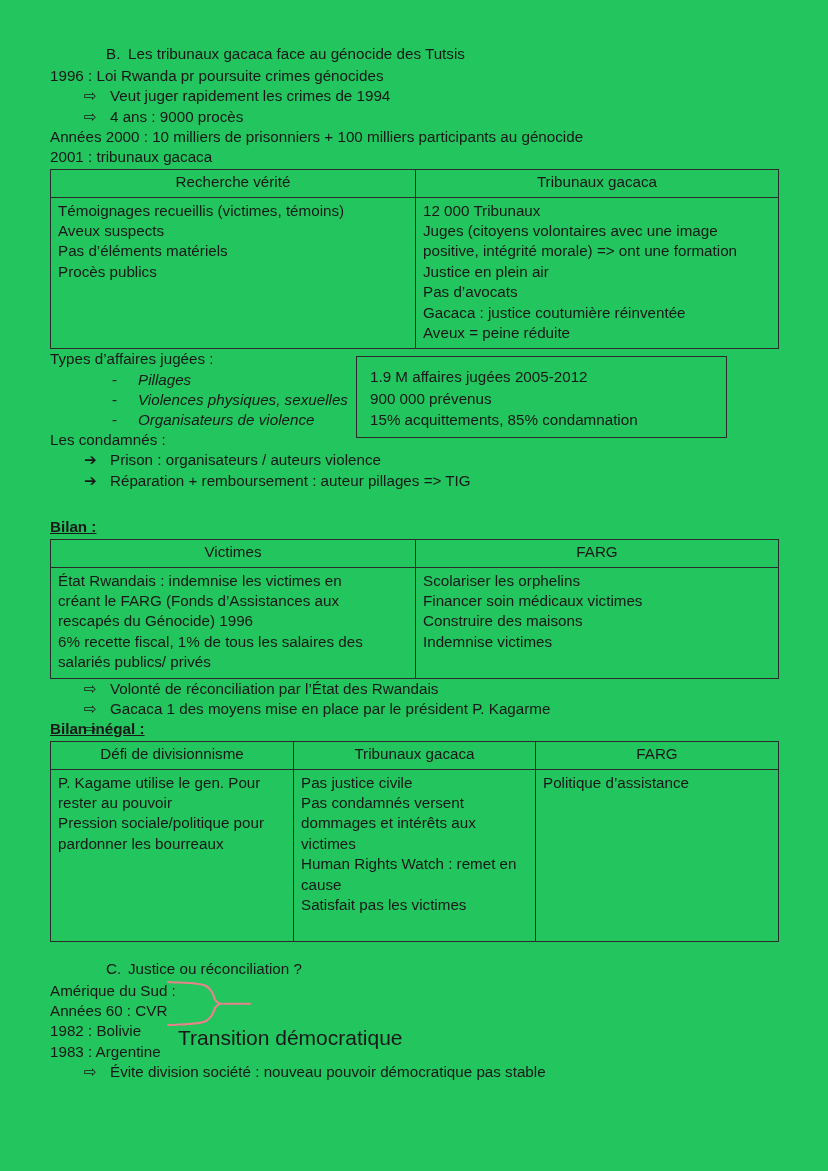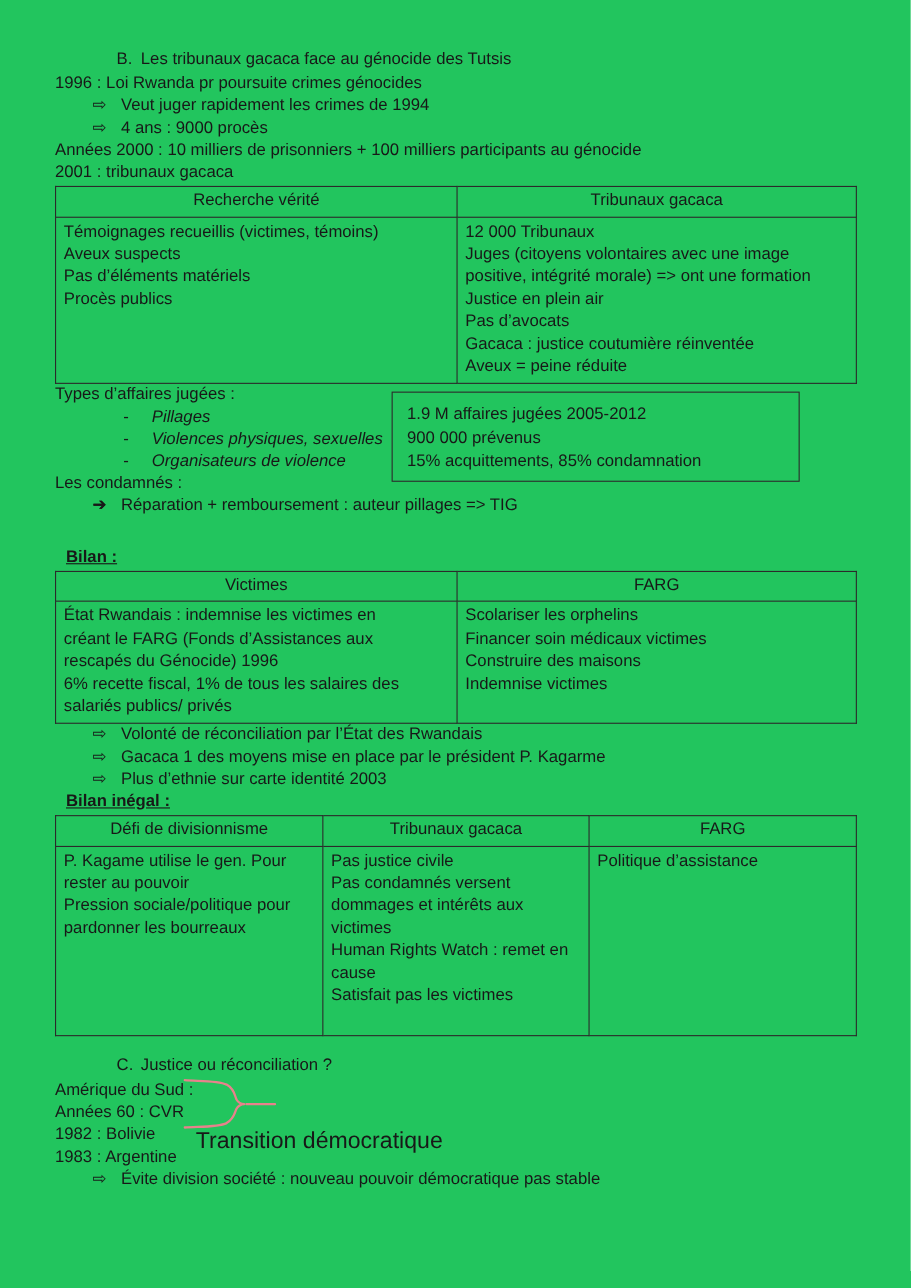--- a/index.html
+++ b/index.html
@@ -63,21 +63,20 @@
   }
   .dash-item .txt {
     display: inline-block;
     padding-left: 26px;
     font-style: italic;
   }
   .u-head {
     font-weight: bold;
     text-decoration: underline;
     display: inline-block;
-    margin-left: 10px;
   }
   .spacer-md { height: 17px; }
   .spacer-lg { height: 26px; }
 
   table.grid {
     border-collapse: collapse;
     width: 728px;
     table-layout: fixed;
     margin: 2px 0 0 0;
   }
@@ -173,21 +172,21 @@
       </tr>
     </tbody>
       </table>
 
     <div class="line">Types d’affaires jugées :</div>
     <div class="line dash-item"><span class="gly">-</span><span class="txt">Pillages</span></div>
     <div class="line dash-item"><span class="gly">-</span><span class="txt">Violences physiques, sexuelles</span></div>
     <div class="line dash-item"><span class="gly">-</span><span class="txt">Organisateurs de violence</span></div>
 
     <div class="line">Les condamnés :</div>
-    <div class="line arrow-item"><span class="gly">➔</span></div>
+    <div class="line arrow-item"><span class="gly">➔</span><span class="txt">Prison : organisateurs / auteurs violence</span></div>
     <div class="line arrow-item"><span class="gly">➔</span><span class="txt">Réparation + remboursement : auteur pillages =&gt; TIG</span></div>
 
     <div class="spacer-lg"></div>
 
     <div class="line"><span class="u-head">Bilan :</span></div>
 
     <table class="grid">
       <colgroup>
           <col style="width:365px">
           <col style="width:363px">
@@ -210,21 +209,21 @@
           <span class="cl">Financer soin médicaux victimes</span>
           <span class="cl">Construire des maisons</span>
           <span class="cl">Indemnise victimes</span>
         </td>
       </tr>
     </tbody>
       </table>
 
     <div class="line arrow-item"><span class="gly">⇨</span><span class="txt">Volonté de réconciliation par l’État des Rwandais</span></div>
     <div class="line arrow-item"><span class="gly">⇨</span><span class="txt">Gacaca 1 des moyens mise en place par le président P. Kagarme</span></div>
-    <div class="line arrow-item"><span class="gly">⇨</span><span class="txt">Plus d’ethnie sur carte identité 2003</span></div>
+    <div class="line arrow-item"><span class="gly">⇨</span></div>
 
     <div class="line"><span class="u-head">Bilan inégal :</span></div>
 
     <table class="grid">
       <colgroup>
           <col style="width:243px">
           <col style="width:242px">
           <col style="width:243px">
         </colgroup>
       <tbody>

